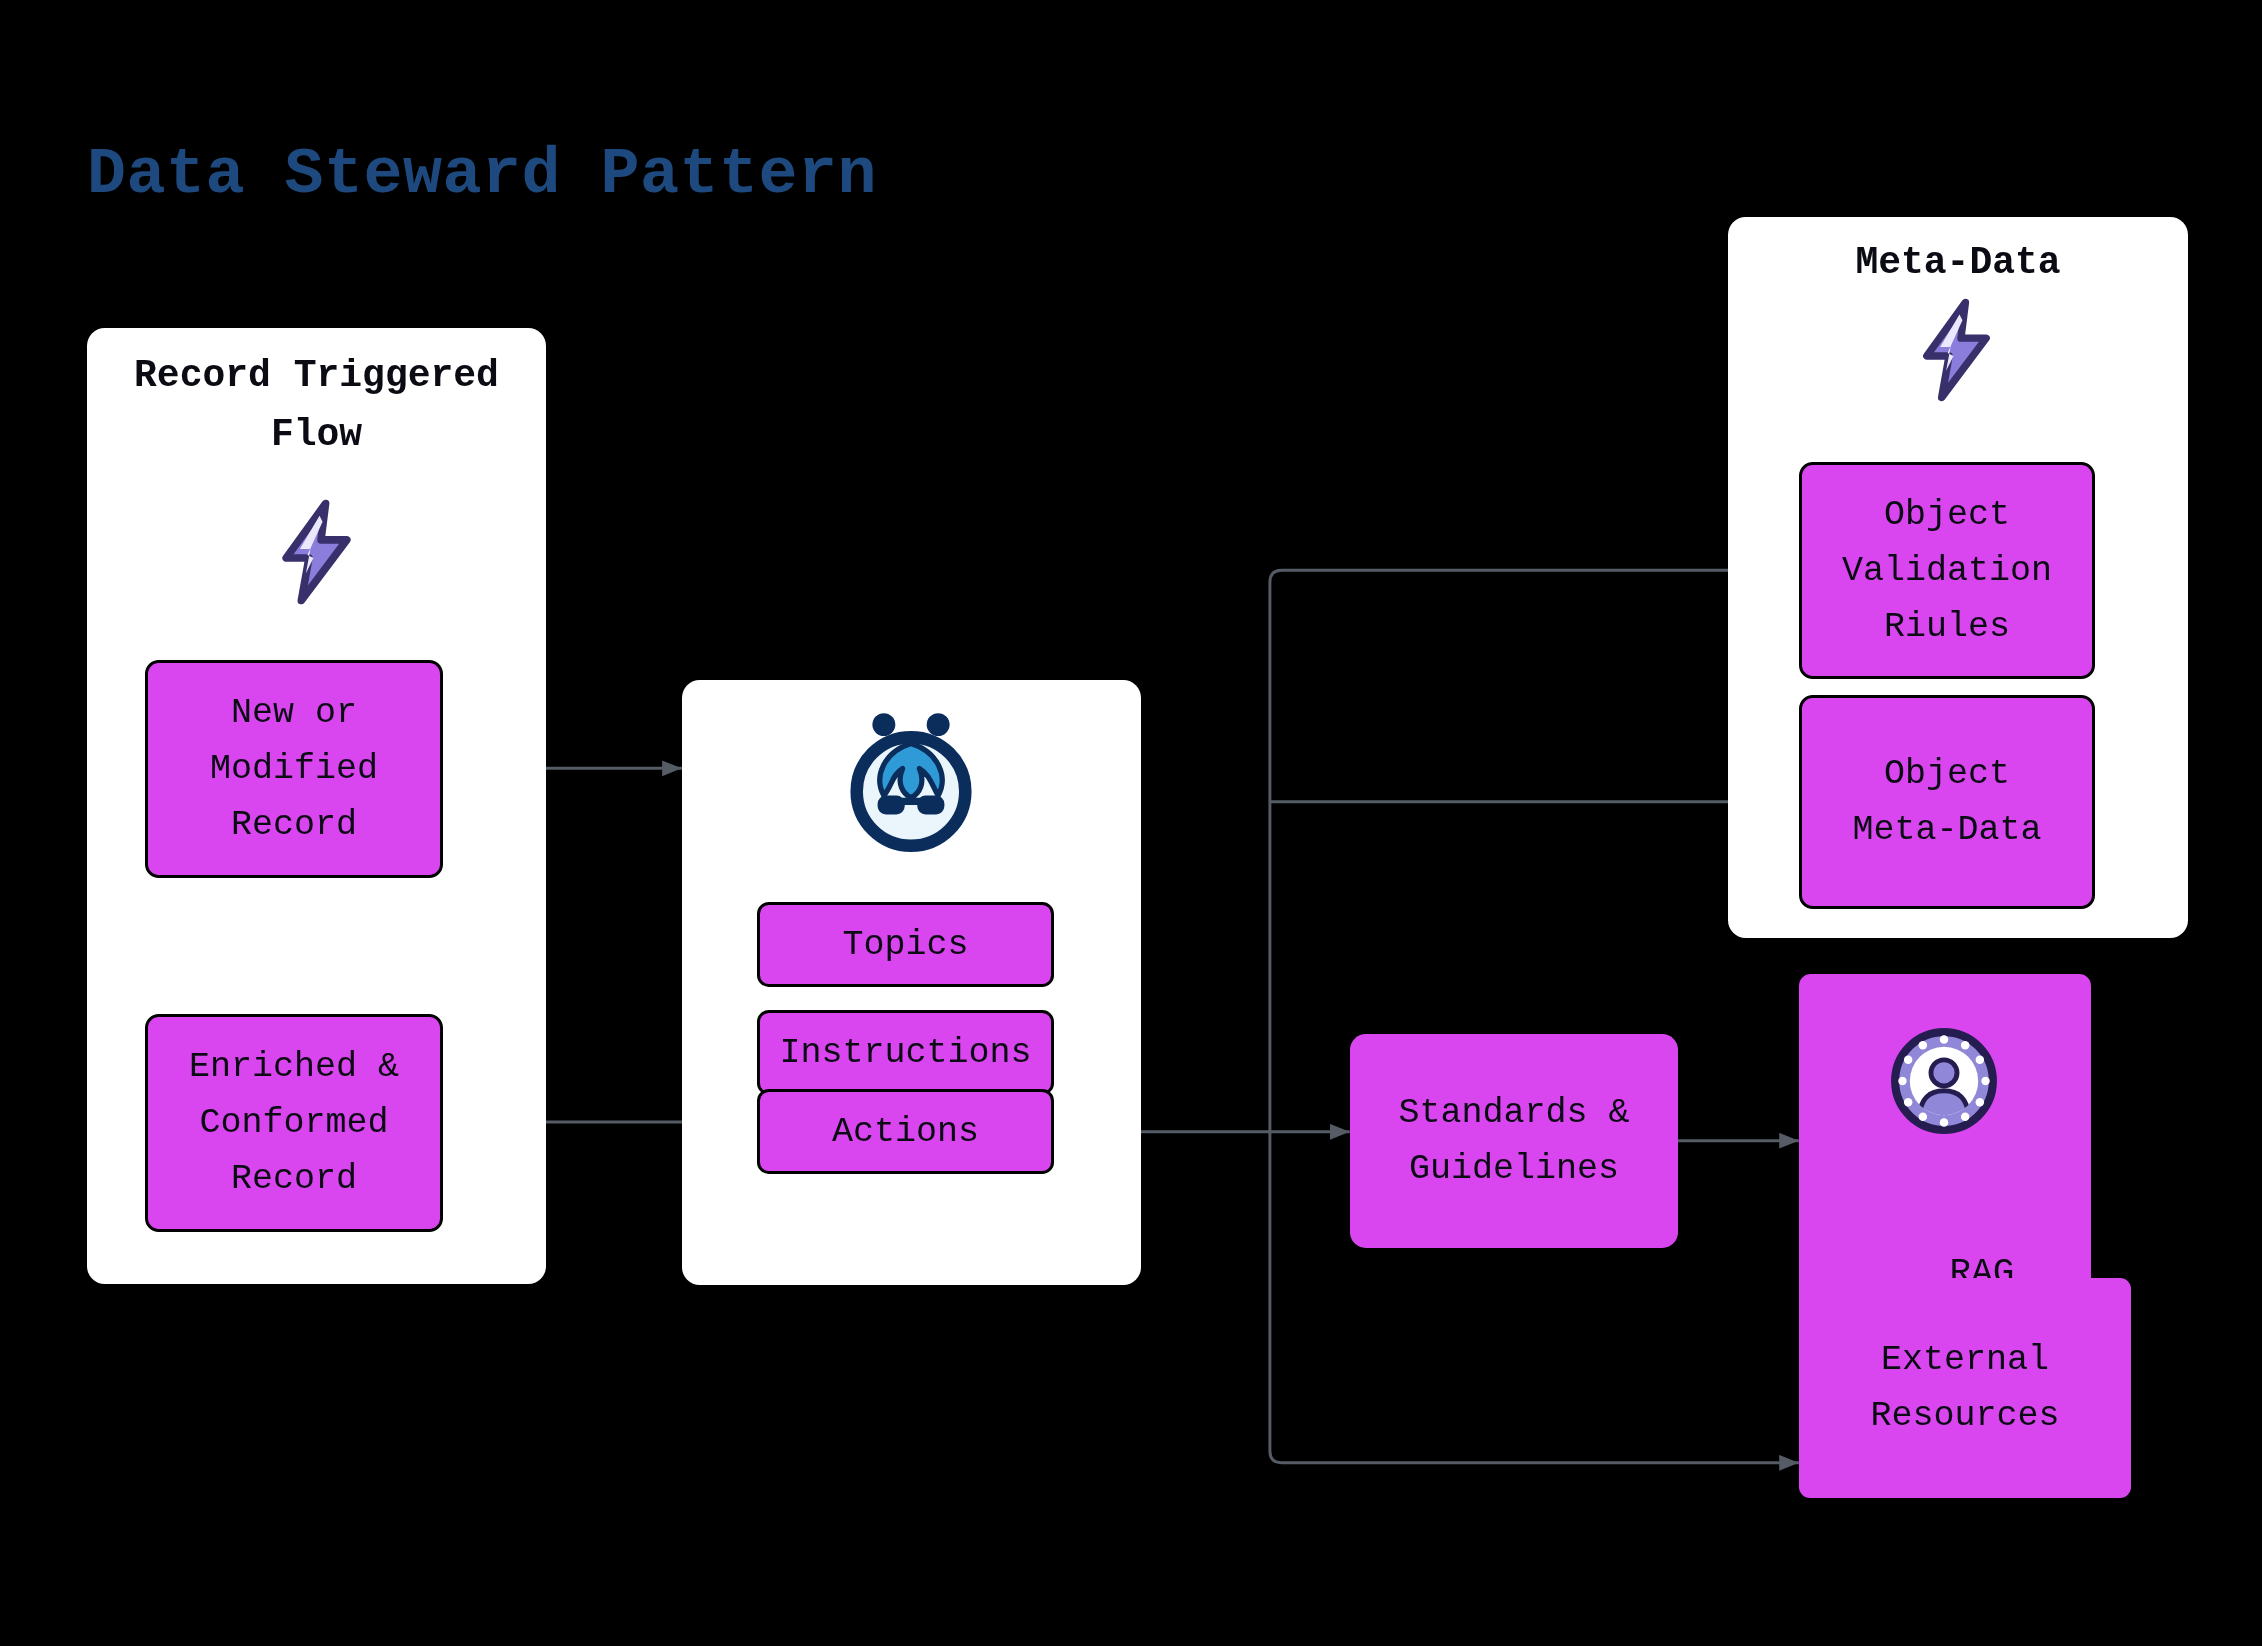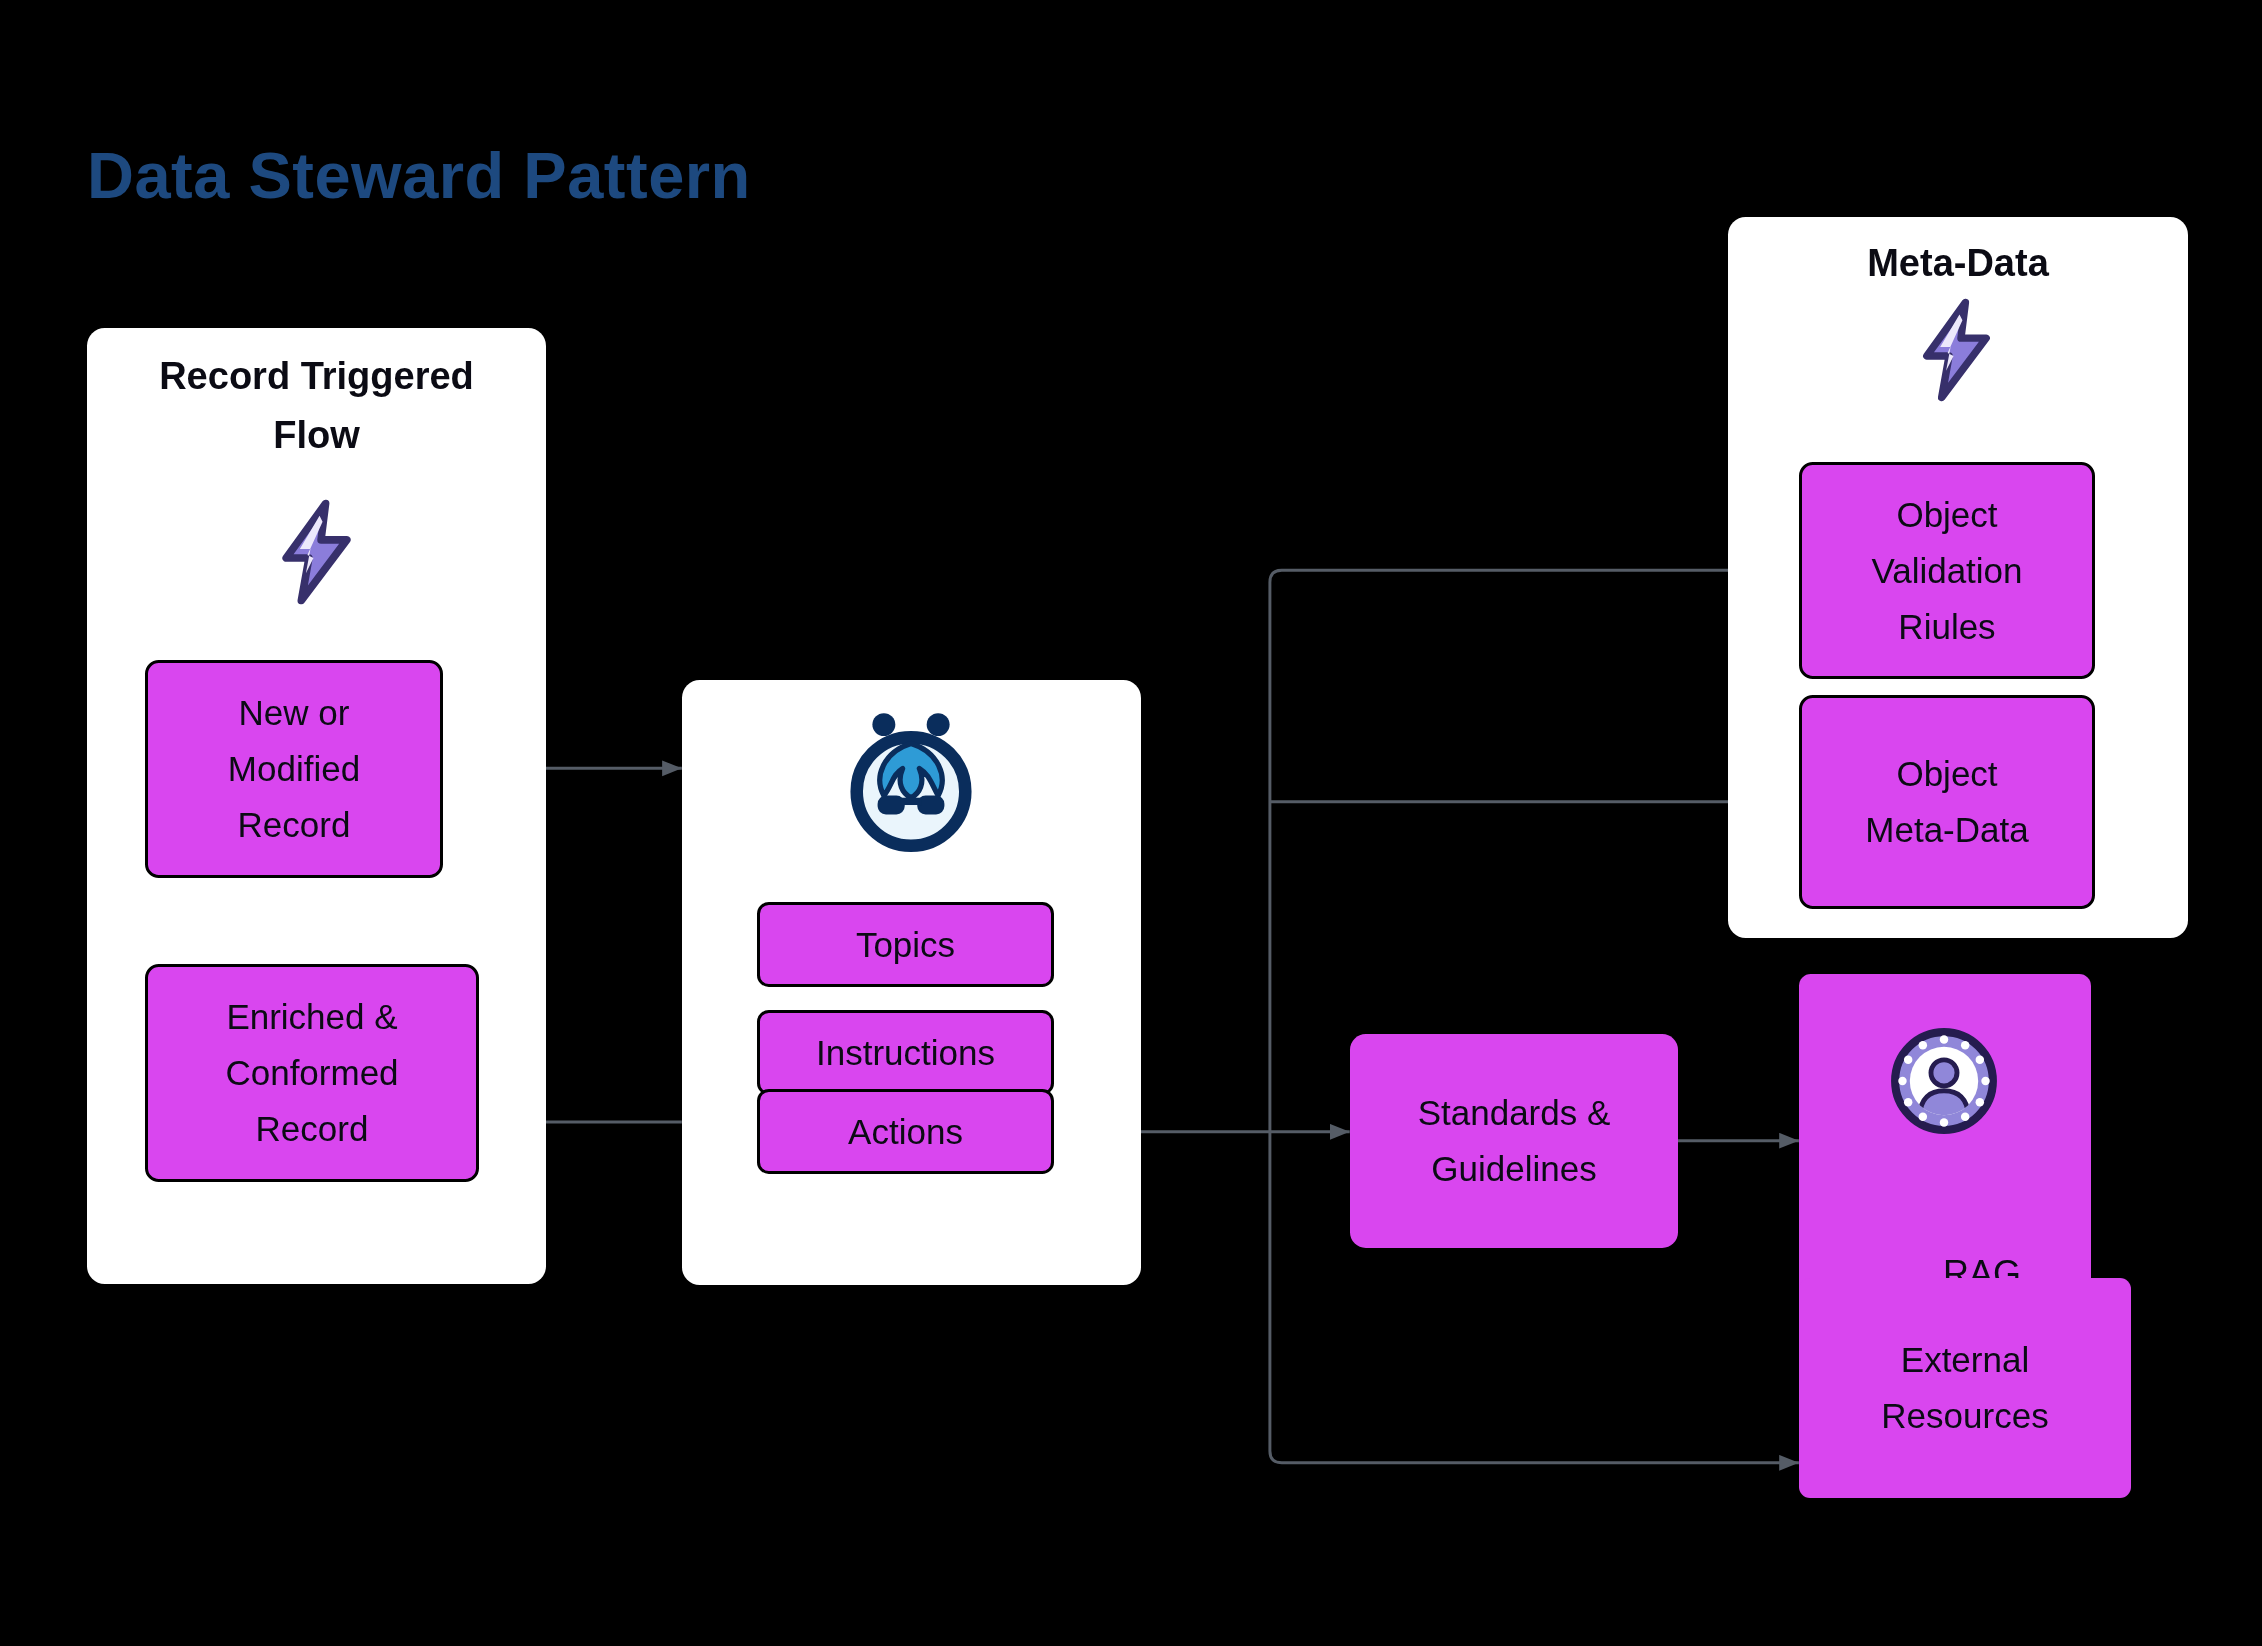--- a/index.html
+++ b/index.html
@@ -1,20 +1,20 @@
 <!DOCTYPE html>
 <html><head>
 <meta charset="utf-8">
 <style>
   html,body{margin:0;padding:0;background:#000;}
   .canvas{
     position:relative;
     width:2263px;height:1646px;
     background:#000;
-    font-family:Liberation Sans, sans-serif;
+    font-family:Liberation Mono, monospace;
     overflow:hidden;
   }
   .abs{position:absolute;}
   .page-title{
     left:87px;top:138px;width:1182px;
     font-size:65px;font-weight:700;color:#1d497f;
     letter-spacing:0.5px;
   }
   .panel{
     background:#fff;border-radius:17.7px;
@@ -71,21 +71,21 @@
     <path d="M38 4 L12 40 H27 L22 68 L52 28 H35 Z" fill="#8b7ddb" stroke="#37306b" stroke-width="5" stroke-linejoin="round"></path>
     <path d="M34 12 L21 34 L28 34 L25 50 L30 40 L26 38 L36 16 Z" fill="#ece8fb"></path>
   </svg>
 
   <div class="abs node" style="left:145px;top:660px;width:298px;height:218px;">
     <div class="node-label">New or
 Modified
 Record</div>
   </div>
 
-  <div class="abs node" style="left:145px;top:964px;width:334px;height:218px;">
+  <div class="abs node" style="left:145px;top:1014px;width:298px;height:218px;">
     <div class="node-label">Enriched &amp;
 Conformed
 Record</div>
   </div>
 
   <div class="abs panel" style="left:682px;top:680px;width:459px;height:605px;"></div>
 
   <svg class="abs icon" style="left:840px;top:707px;" width="142" height="148" viewBox="0 0 68 70">
     <circle cx="21" cy="8" r="5.5" fill="#0a2d5c"></circle>
     <circle cx="47" cy="8" r="5.5" fill="#0a2d5c"></circle>

